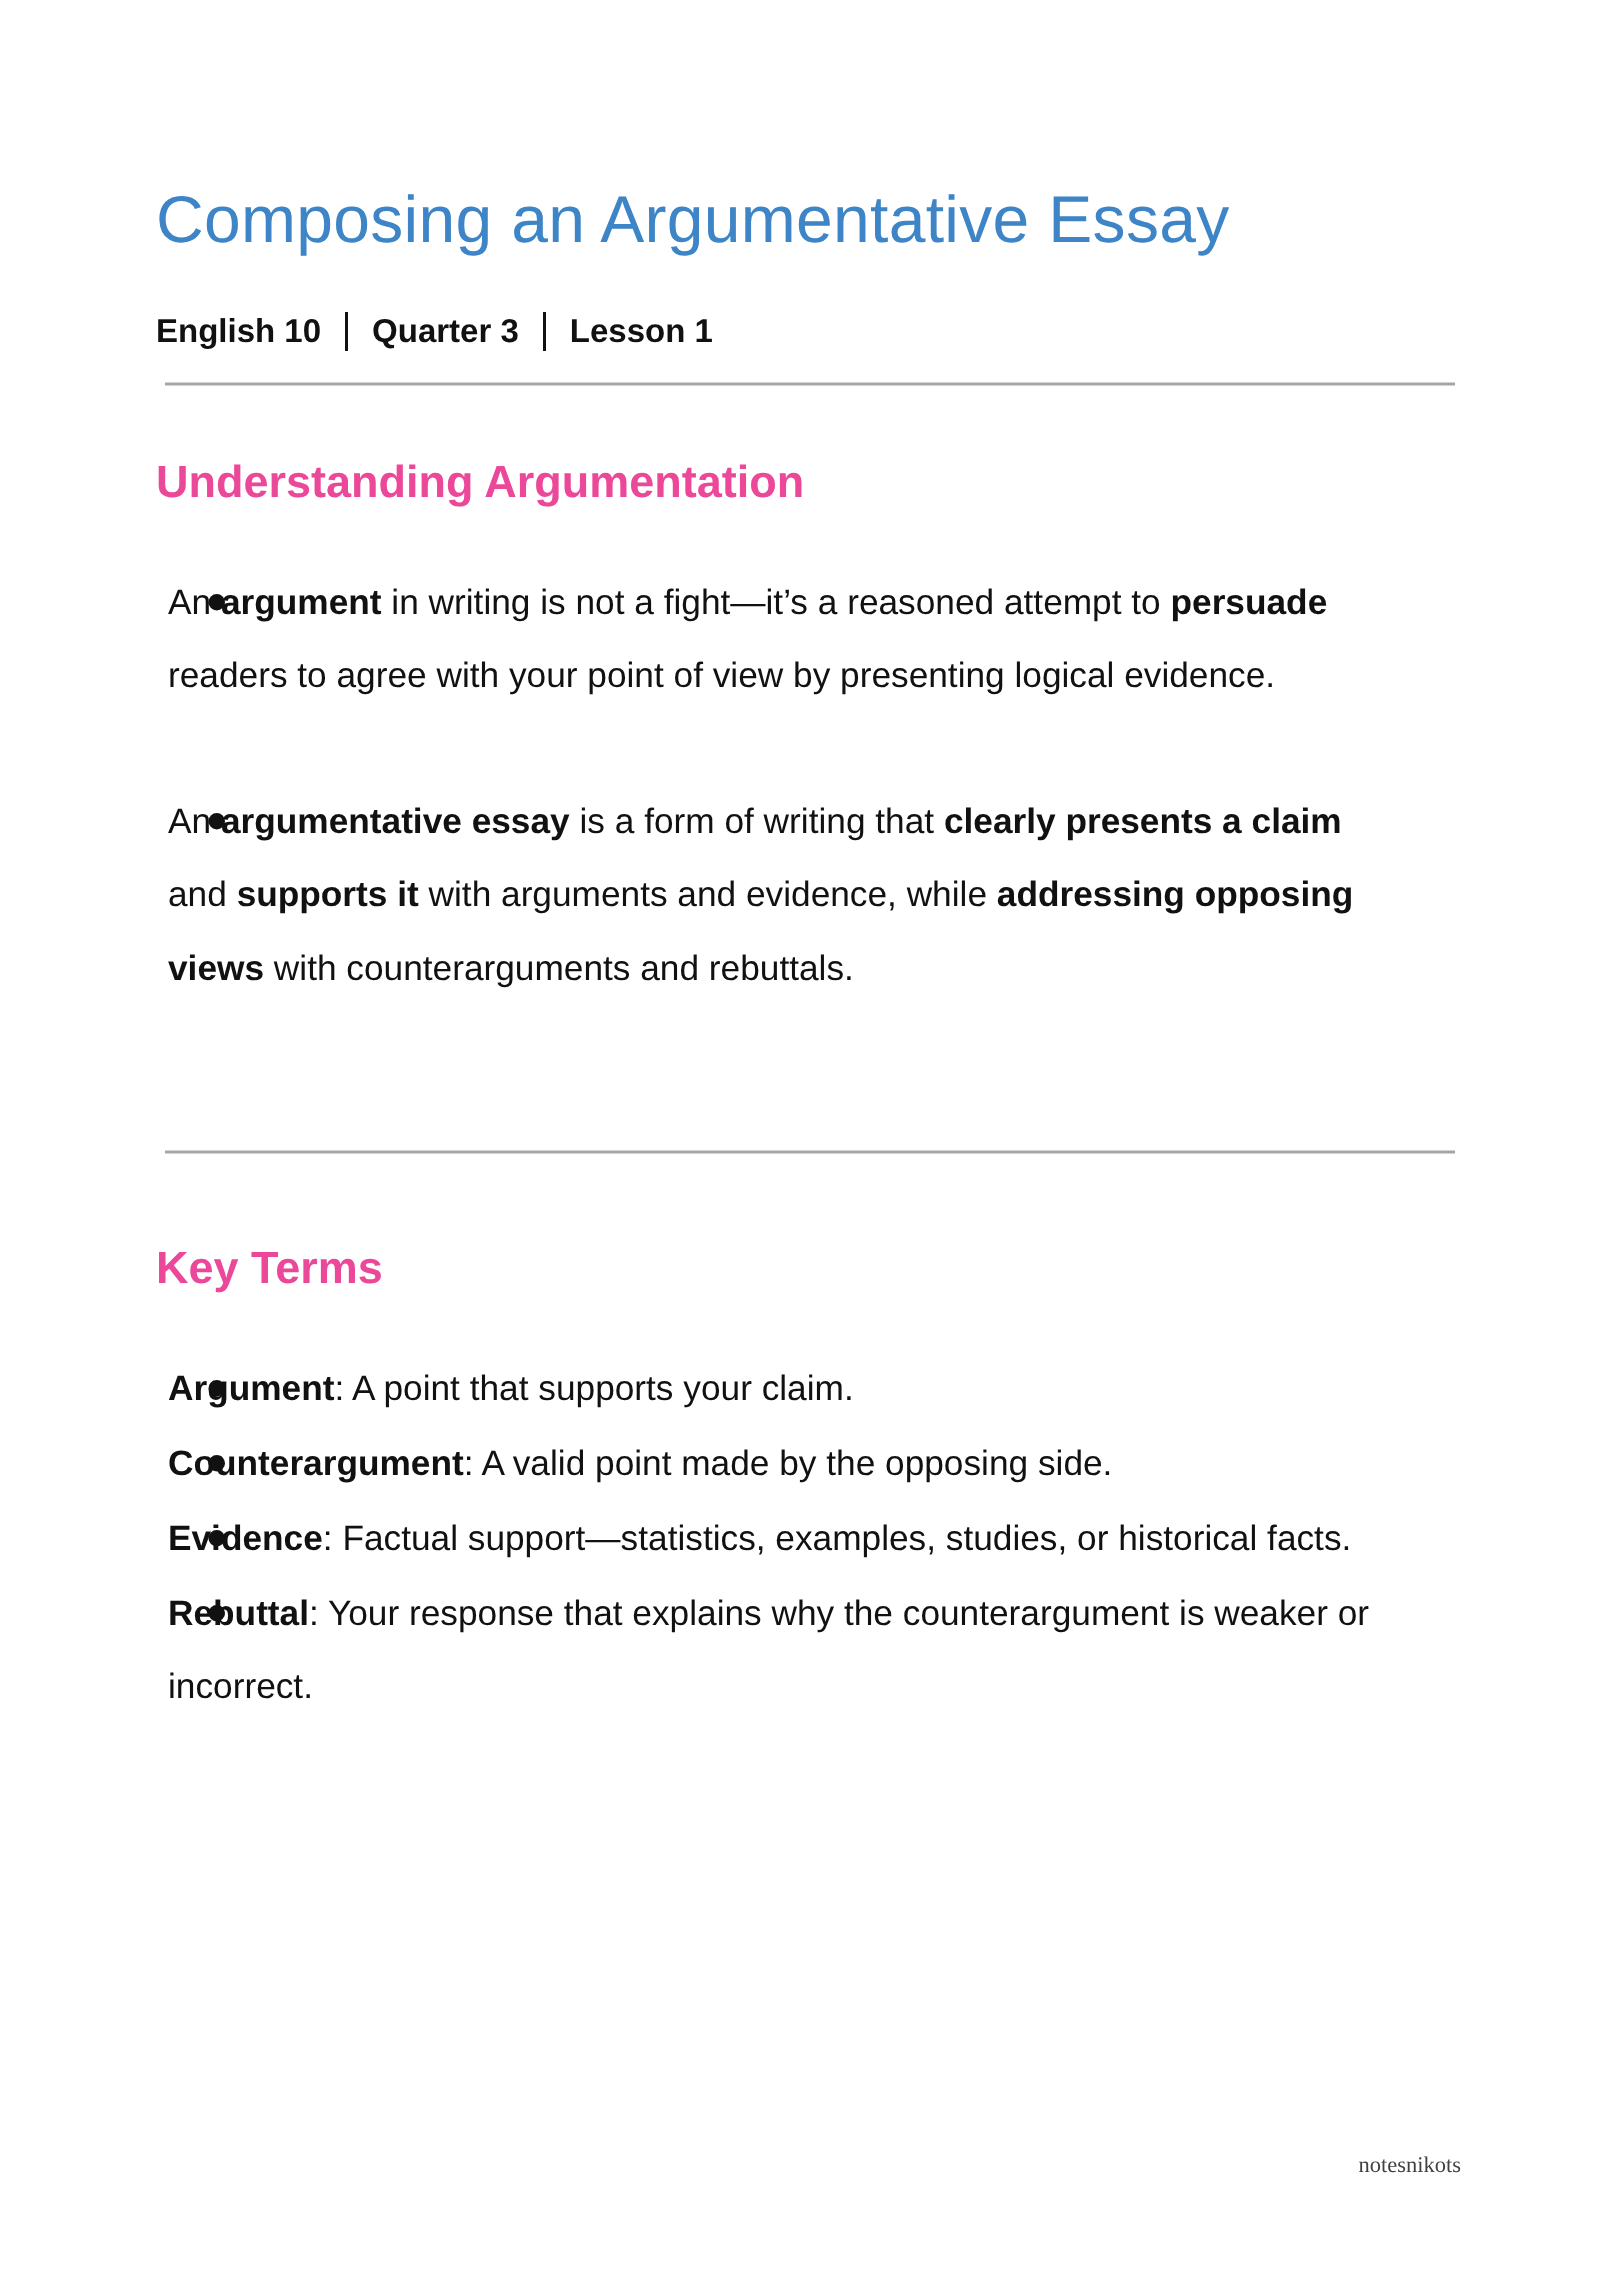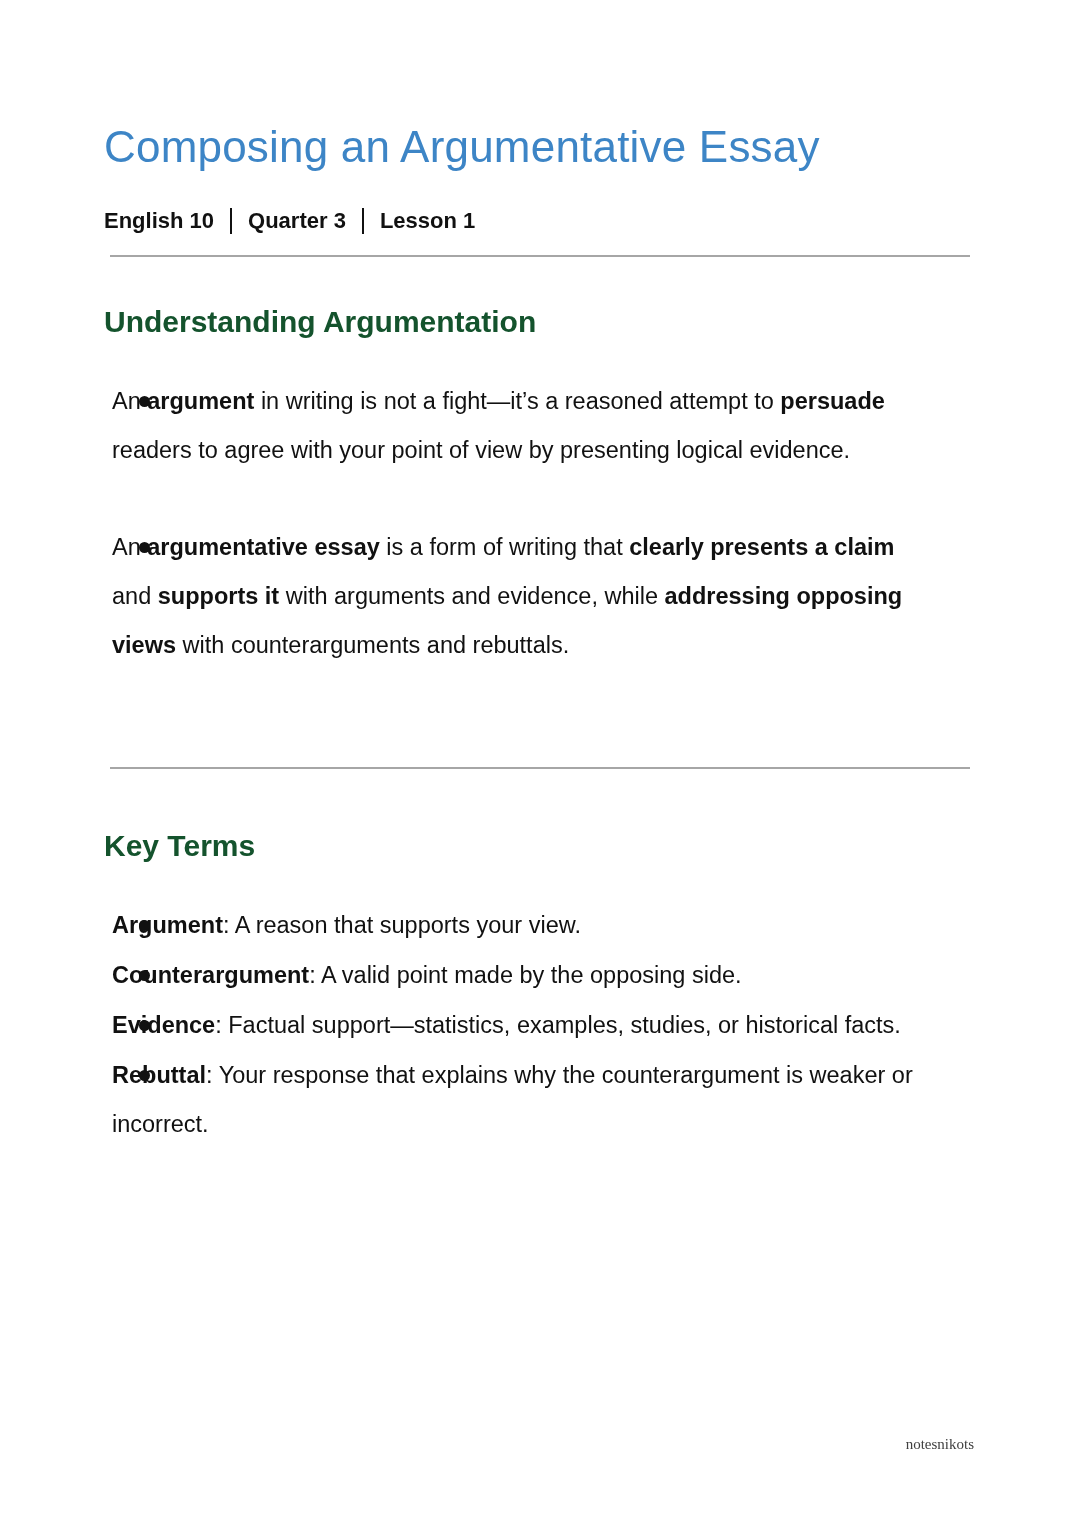--- a/index.html
+++ b/index.html
@@ -12,21 +12,21 @@
       font-size: 44px; font-weight: normal; color: #3d85c6; letter-spacing: 0.2px;
       white-space: nowrap;
     }
     .meta {
       position: absolute; left: 104px; top: 207px; height: 28px;
       display: flex; align-items: center; font-size: 22px; font-weight: bold; color: #111;
     }
     .meta .sep { display: inline-block; width: 2px; height: 26px; background: #111; margin: 0 16px; }
     .rule { position: absolute; left: 110px; width: 860px; height: 2px; background: #a6a6a6; }
     .h2 {
-      position: absolute; left: 104px; margin: 0; font-size: 30px; font-weight: bold; color: #14532d;
+      position: absolute; left: 104px; margin: 0; font-size: 30px; font-weight: bold; color: #ec4899;
       white-space: nowrap;
     }
     ul.bul { position: absolute; left: 0; margin: 0; padding: 0; list-style: none; }
     ul.bul li { position: relative; padding-left: 112px; width: 810px; font-size: 23.5px; }
     ul.bul li .dot {
       position: absolute; left: 139px; width: 11px; height: 11px; border-radius: 50%; background: #111;
     }
     ul.wide li { line-height: 49px; }
     ul.wide li .dot { top: 19px; }
     ul.wide li + li { margin-top: 48px; }
@@ -67,21 +67,21 @@
   </li>
 </ul>
 
 <div class="rule" style="top:767px;"></div>
 
 <h2 class="h2" style="top:829px;">Key Terms</h2>
 
 <ul class="bul tight" style="top:901px;">
   <li>
     <span class="dot"></span>
-    <b>Argument</b><span>: A reason that supports your view.</span>
+    <b>Argument</b><span>: A point that supports your claim.</span>
   </li>
   <li>
     <span class="dot"></span>
     <b>Counterargument</b><span>: A valid point made by the opposing side.</span>
   </li>
   <li>
     <span class="dot"></span>
     <b>Evidence</b><span>: Factual support—statistics, examples, studies, or historical facts.</span>
   </li>
   <li>

